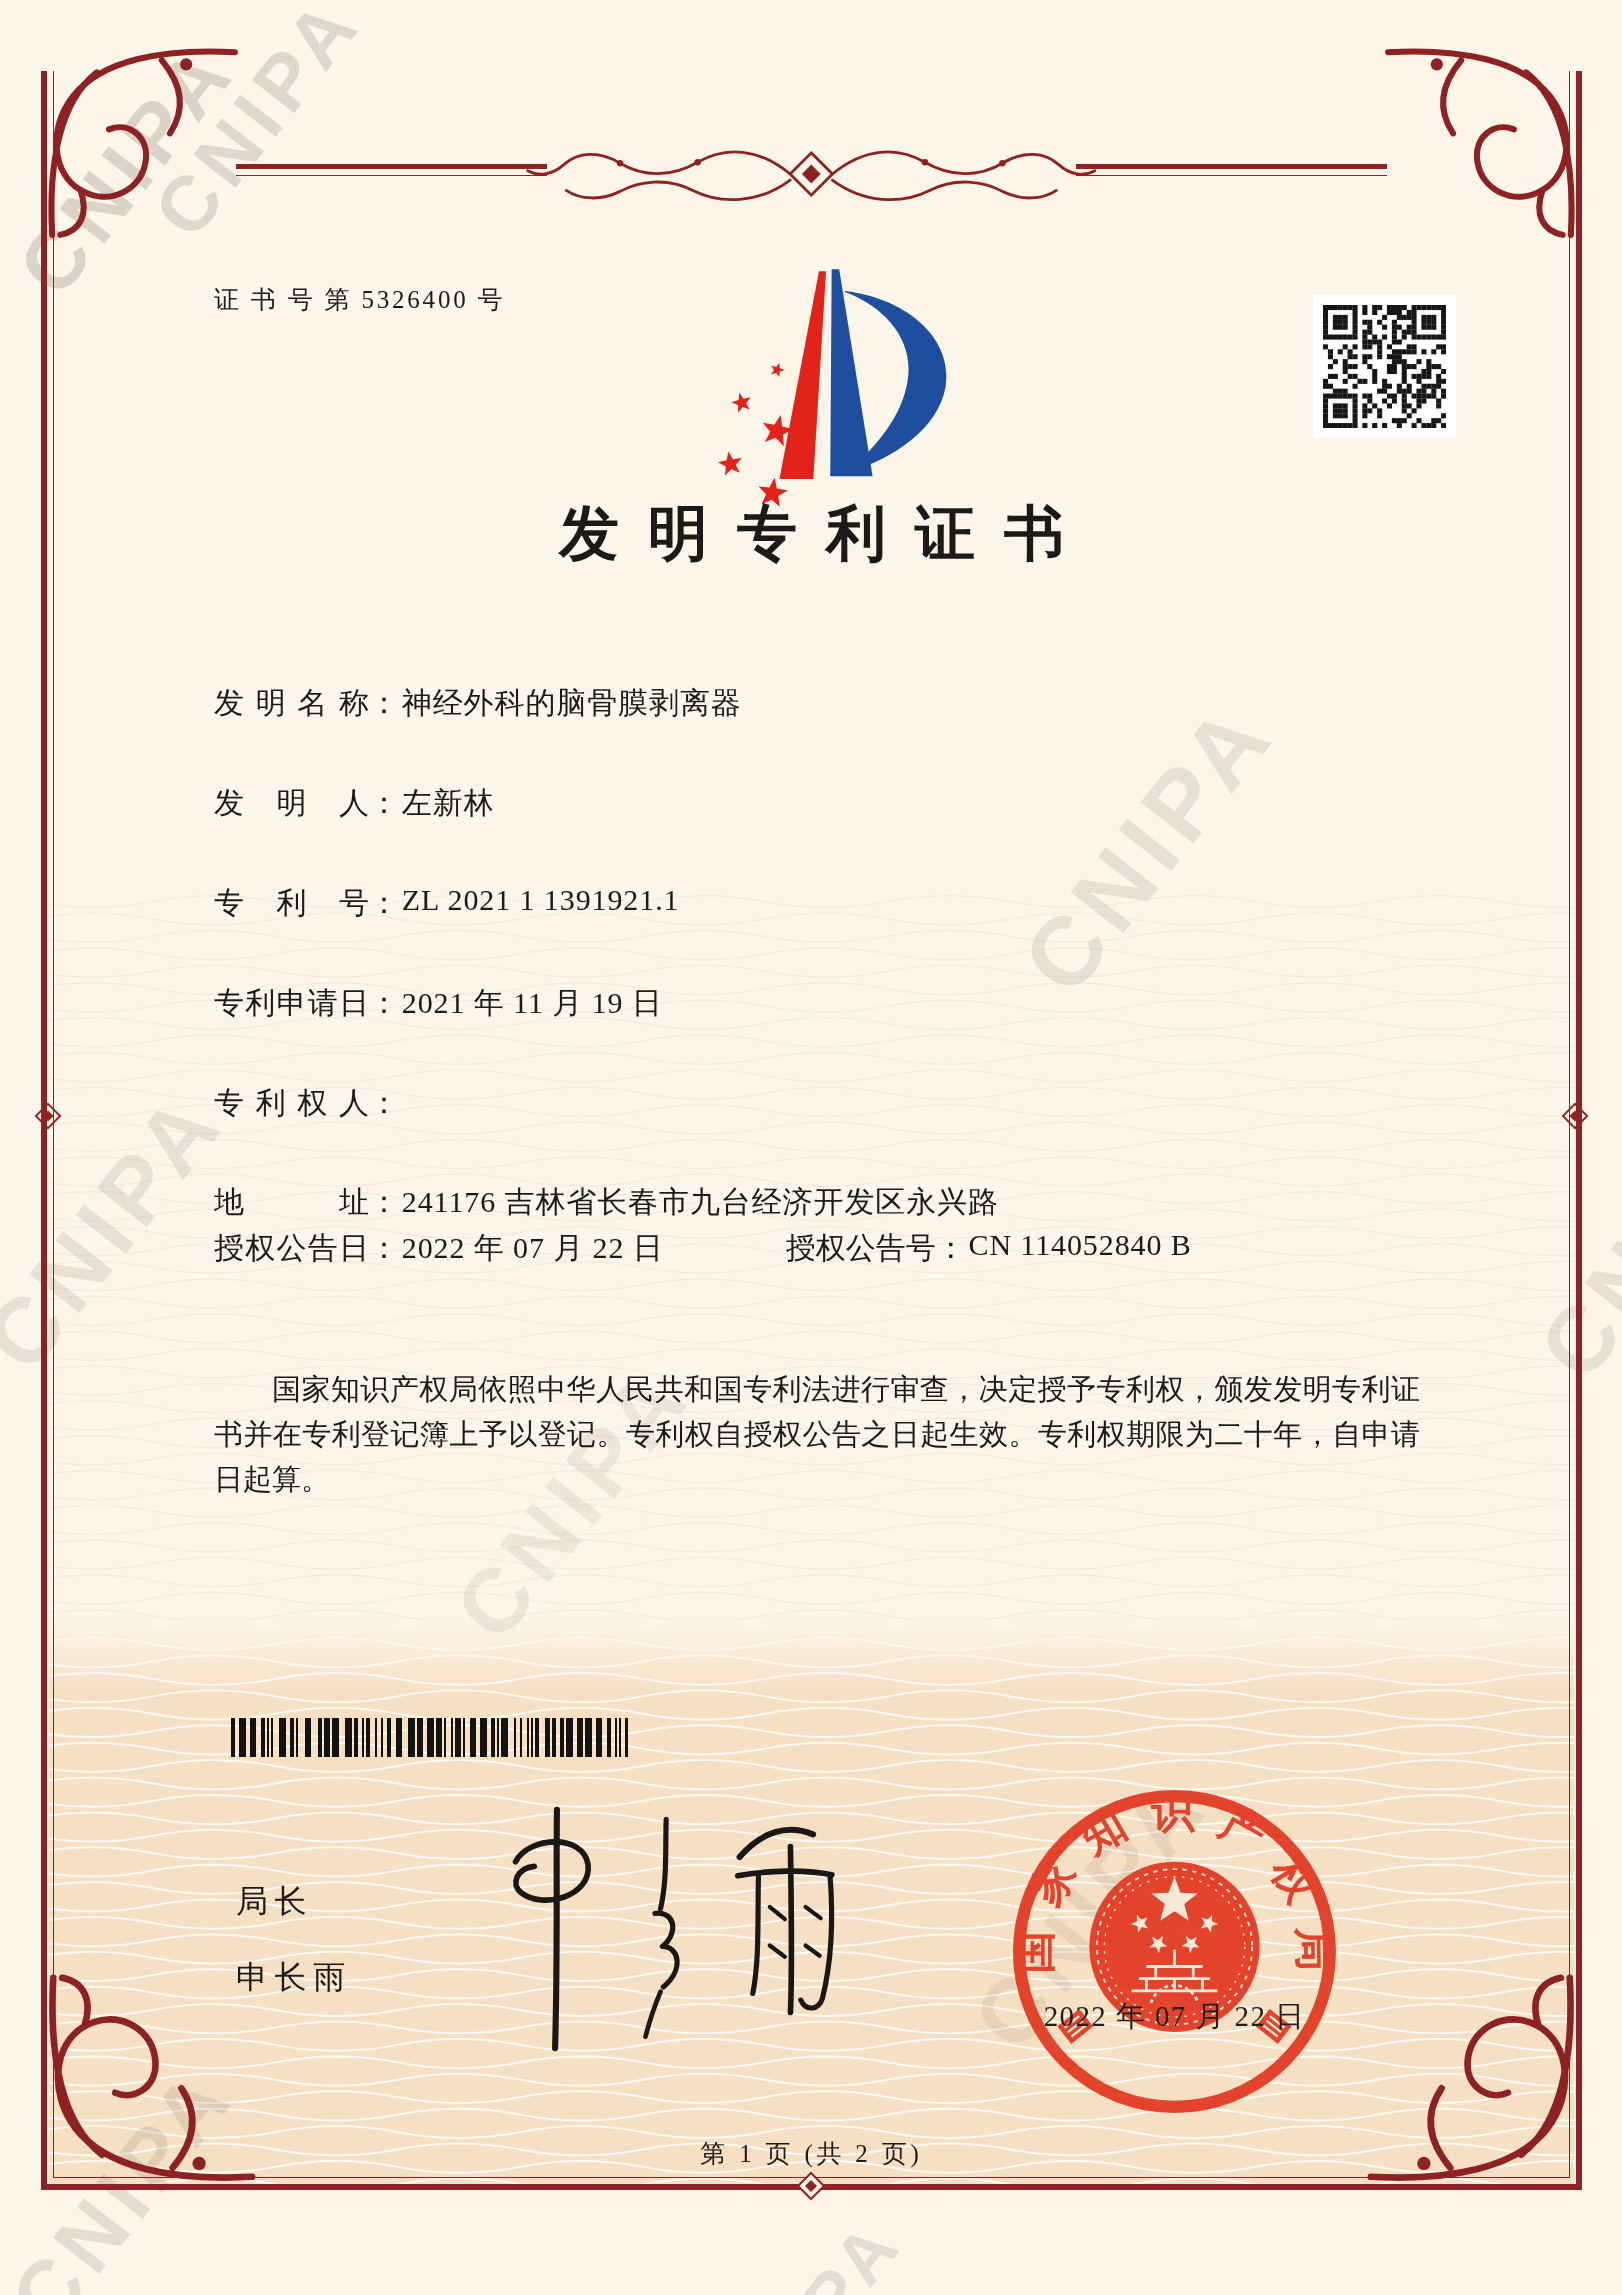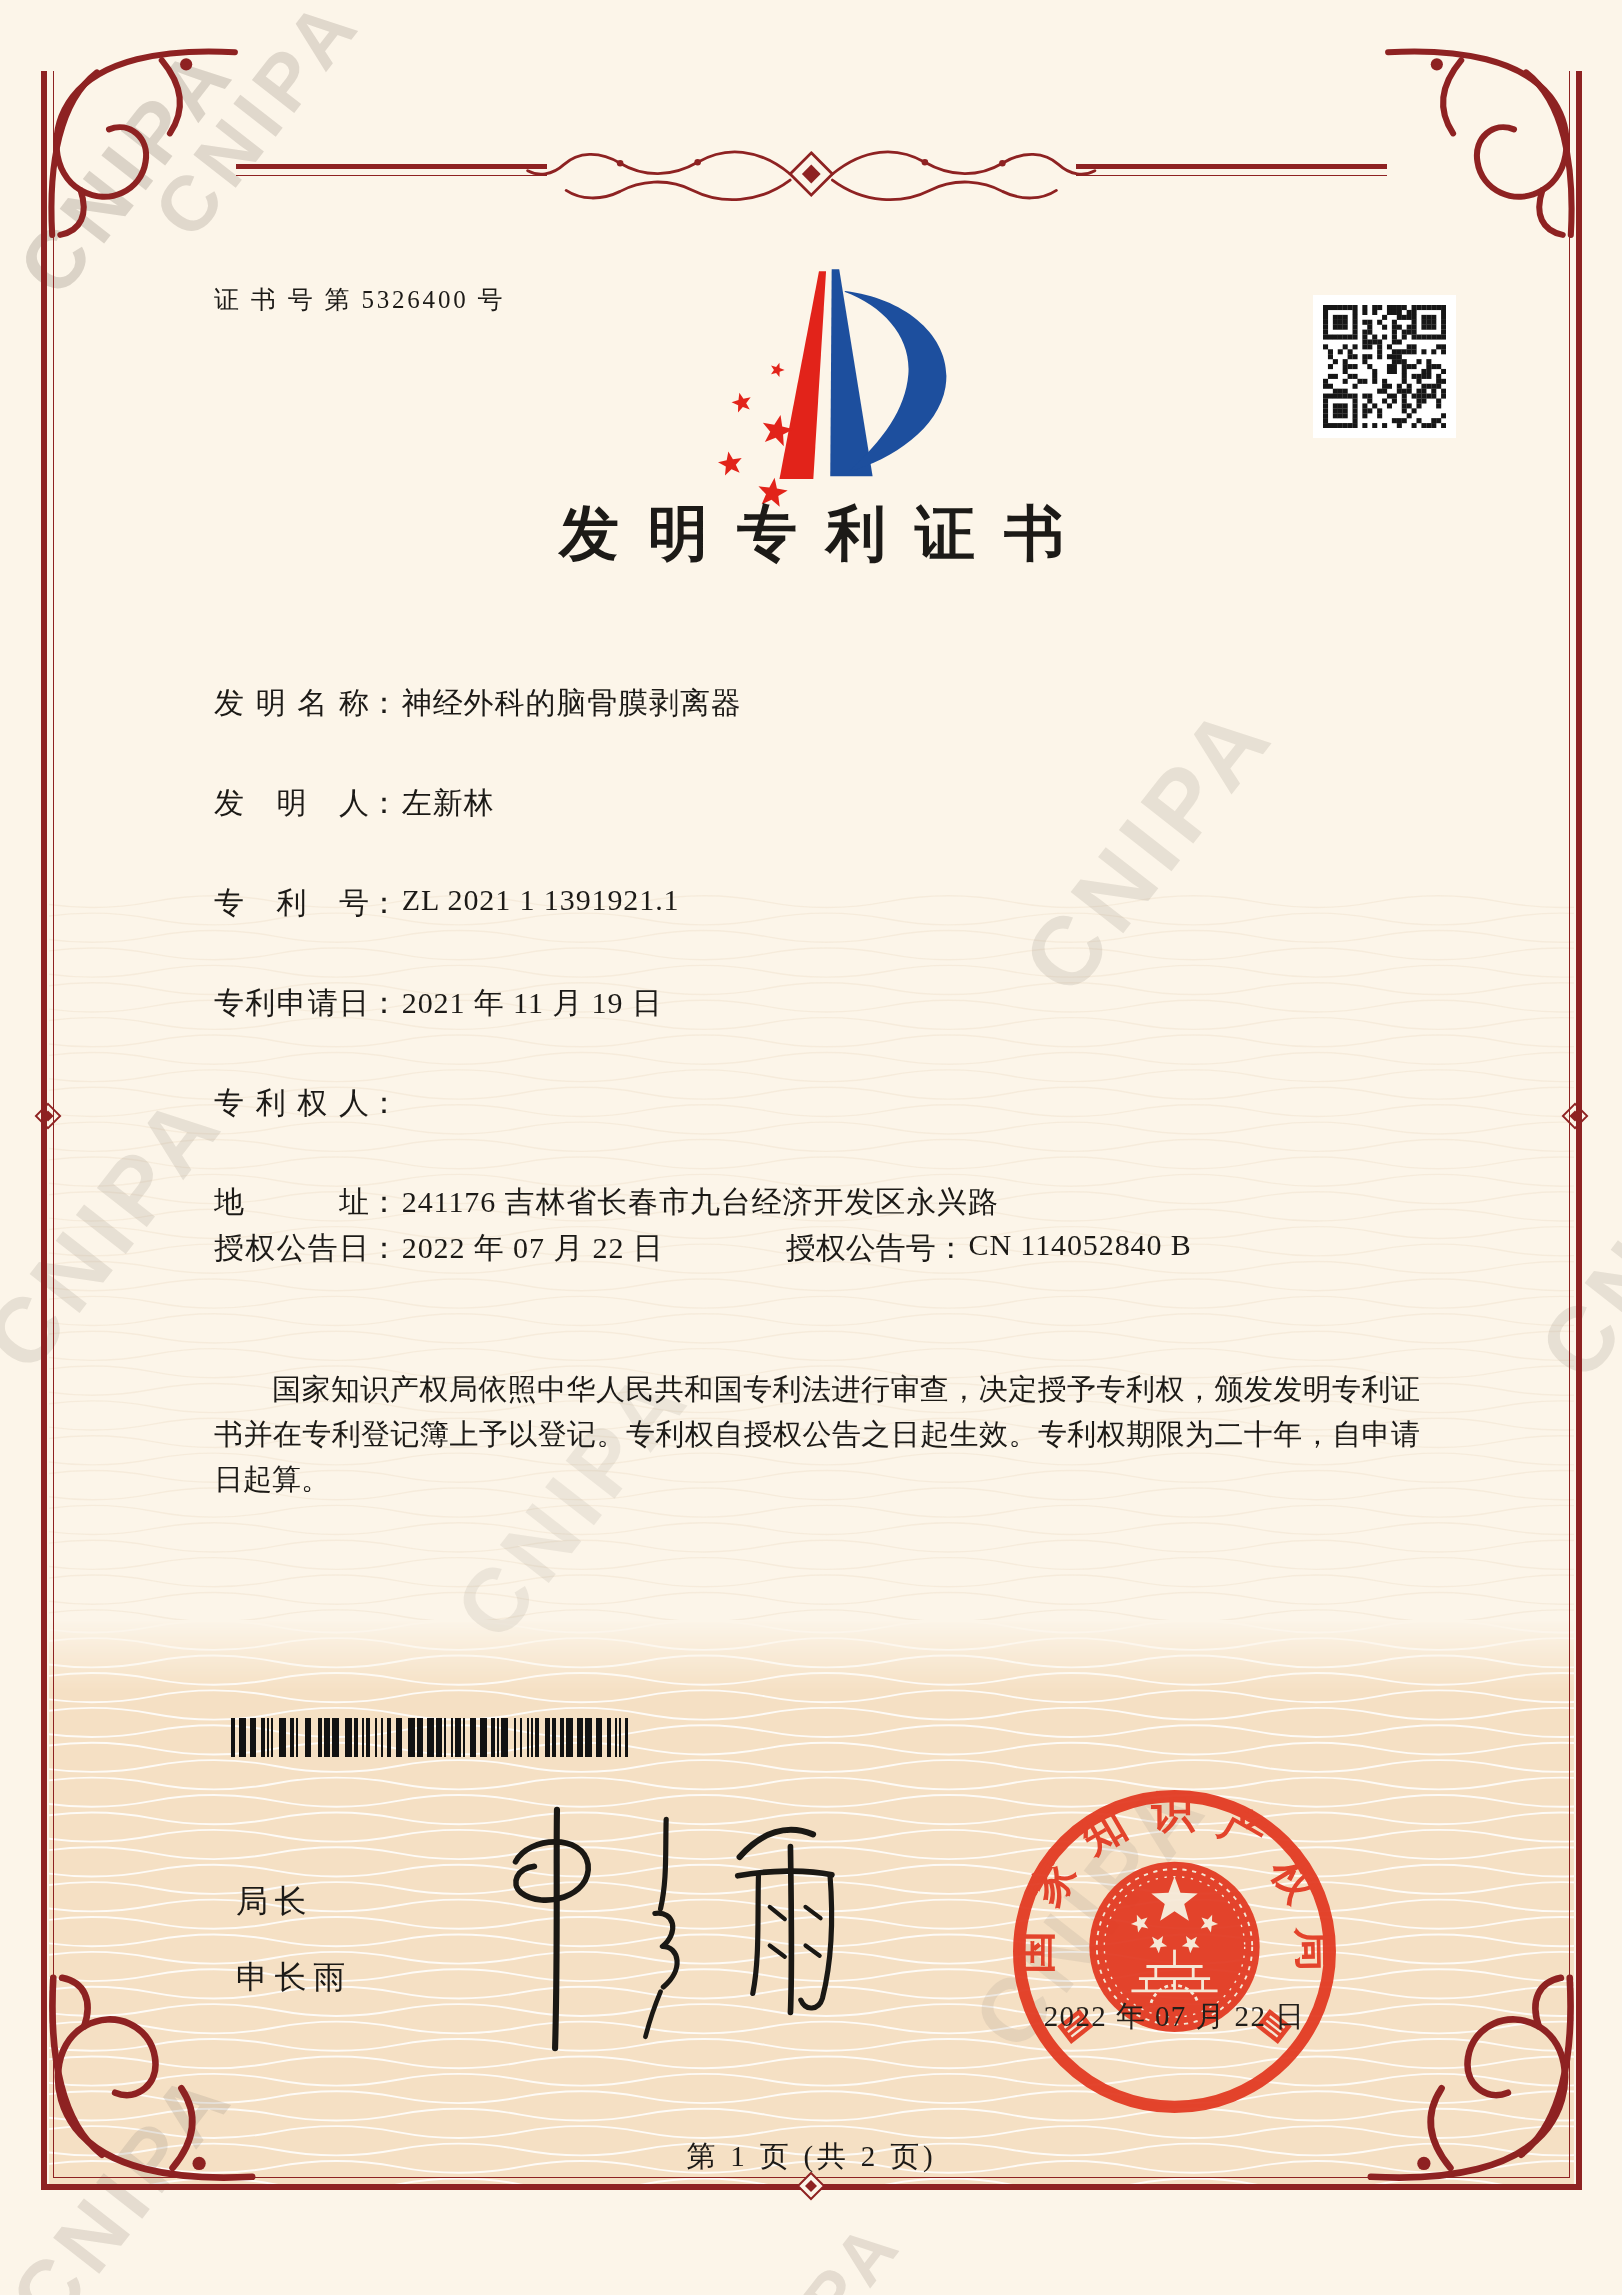--- a/index.html
+++ b/index.html
@@ -63,21 +63,21 @@
   .signer{position:absolute;left:236px;font-size:32px;letter-spacing:6.6px;
       font-family:"Liberation Sans","DejaVu Sans",sans-serif;font-weight:500;}
   #signer-title{top:1880px;} #signer-name{top:1956px;}
   .signature{position:absolute;left:476px;top:1790px;width:386px;height:278px;}
 
   
   .seal{position:absolute;left:1006px;top:1783px;width:337px;height:337px;opacity:.94;}
 
   
   .page-info{position:absolute;left:0;right:0;top:2137px;text-align:center;
-      font-size:29px;letter-spacing:3.8px;}
+      font-size:25px;letter-spacing:3.8px;}
   .note-box{position:absolute;left:637px;top:2198px;width:294px;height:54px;
       background:#fffdfa;display:flex;align-items:center;justify-content:center;
       font-size:26px;letter-spacing:2.8px;}
 </style>
 </head>
 <body>
 
 <div id="page">
 
   <svg id="wave-faint" class="waves" width="1525" height="725" viewBox="0 0 3237 1540">

